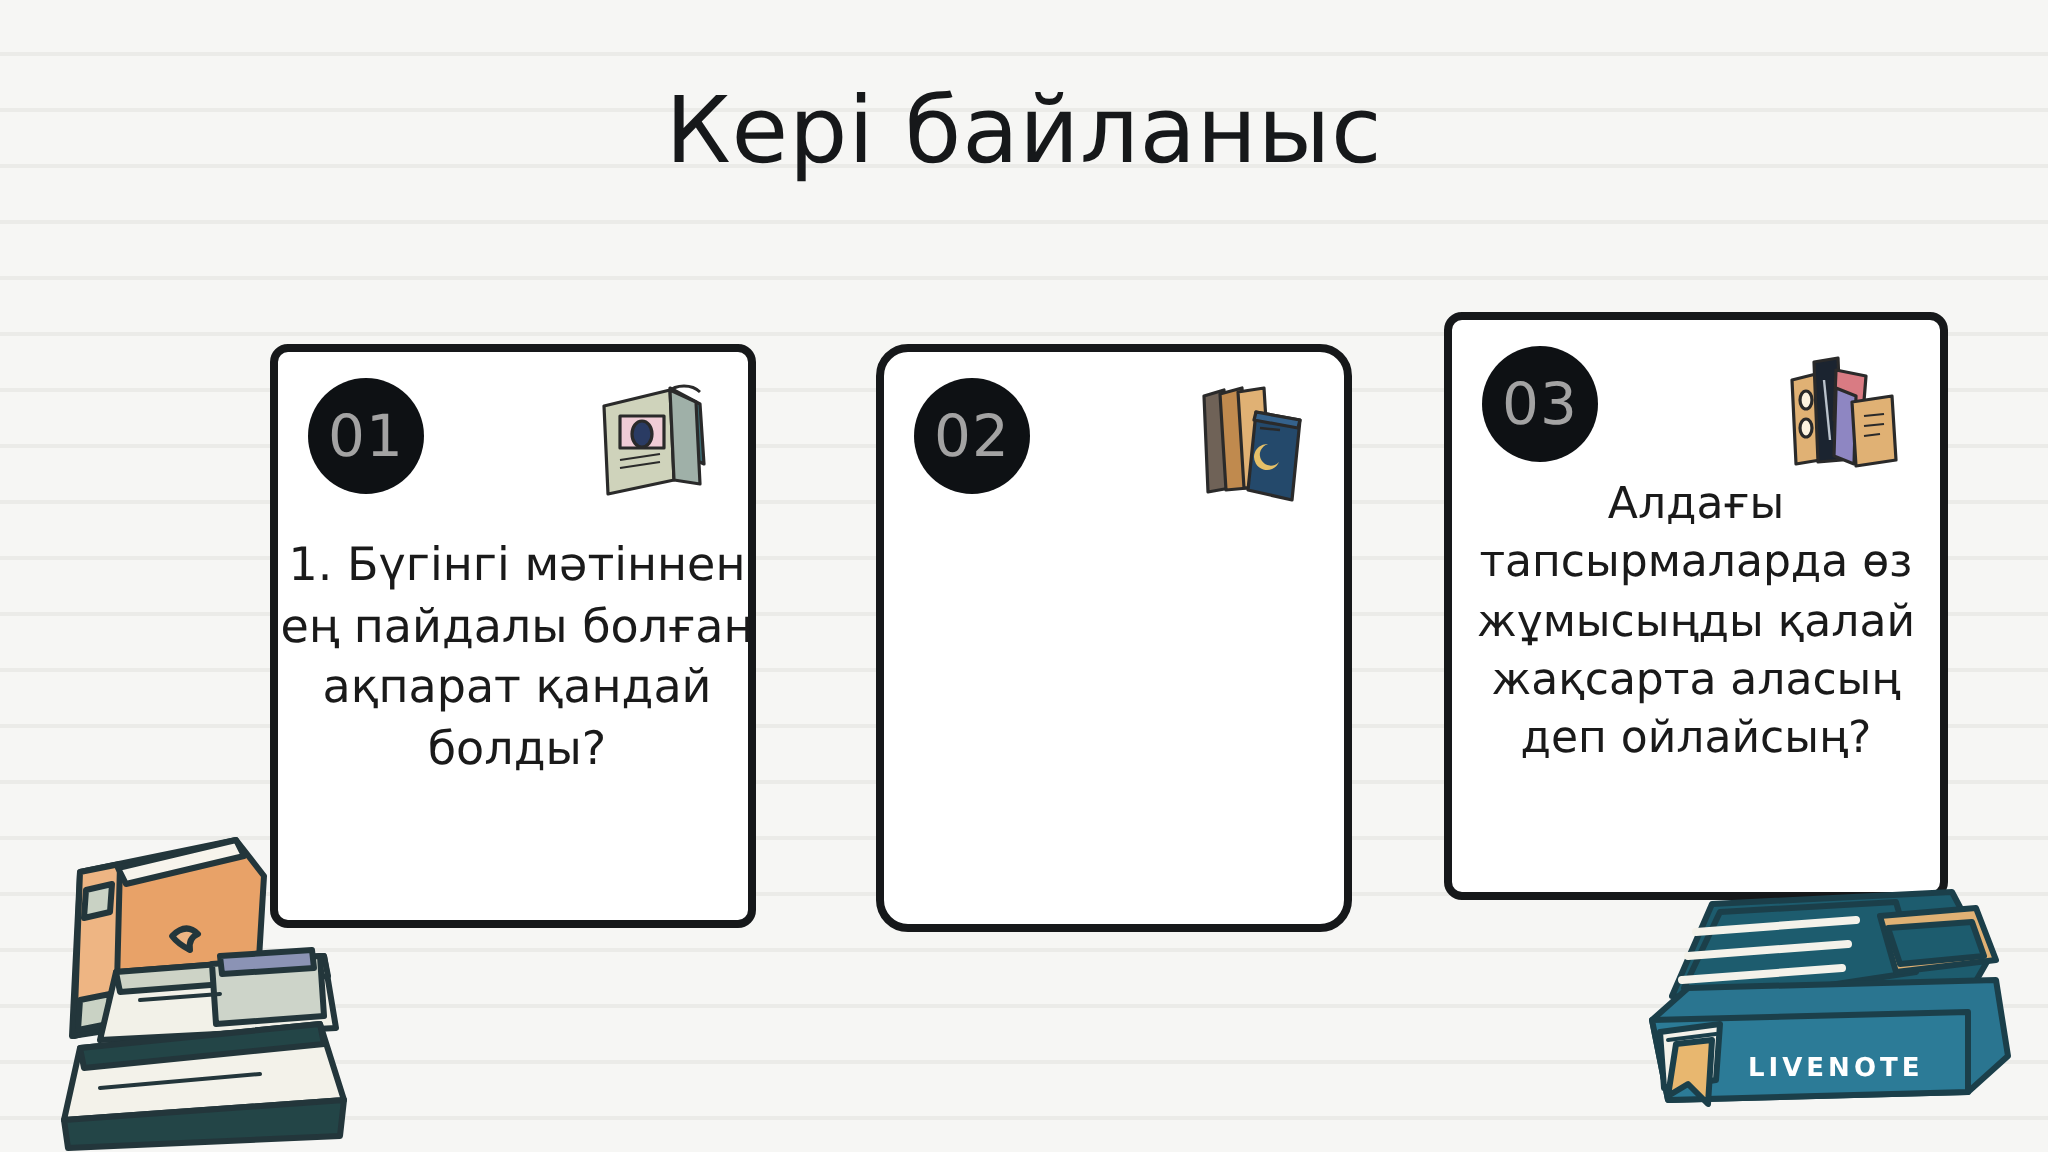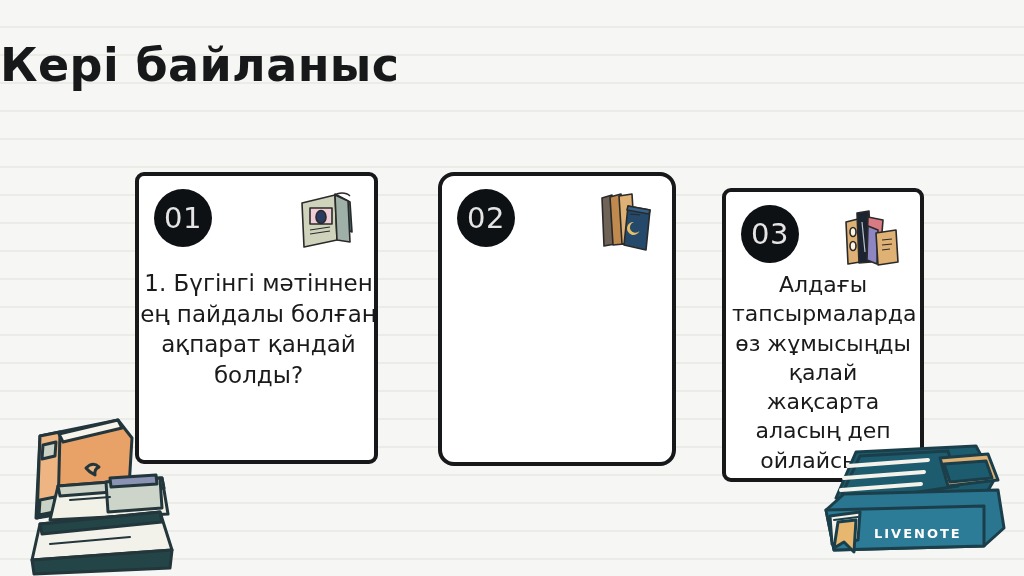--- a/index.html
+++ b/index.html
@@ -21,48 +21,48 @@
         #f6f6f4 26px,
         #ebebe8 26px,
         #ebebe8 28px);
     z-index:0;
   }
 
   
   #slide-title{
     position:absolute;
     top:38px; left:0; width:100%;
-    text-align:left;
+    text-align:center;
     font-size:46px;
-    font-weight:700;
+    font-weight:400;
     color:#16181a;
     letter-spacing:.4px;
     z-index:5;
     white-space:nowrap;
   }
 
   
   .card{
     position:absolute;
     background:#ffffff;
     border:4px solid #16181a;
     border-radius:9px;
     z-index:4;
   }
   #card-1{ left:135px; top:172px; width:243px; height:292px; }
   #card-2{ left:438px; top:172px; width:238px; height:294px;border-radius:16px; }
-  #card-3{ left:722px; top:188px; width:202px; height:294px;padding-left:12px; }
+  #card-3{ left:722px; top:156px; width:252px; height:294px;padding-left:12px; }
 
   .badge{
     position:absolute;
     left:15px; top:13px;
     width:58px; height:58px;
     border-radius:50%;
     background:#0e1114;
-    color:#e5e5e5;
+    color:#a3a3a3;
     font-size:29px;
     line-height:58px;
     text-align:center;
     letter-spacing:.5px;
   }
 
   .card-icon{
     position:absolute;
     top:8px; right:10px;
     width:74px; height:74px;

